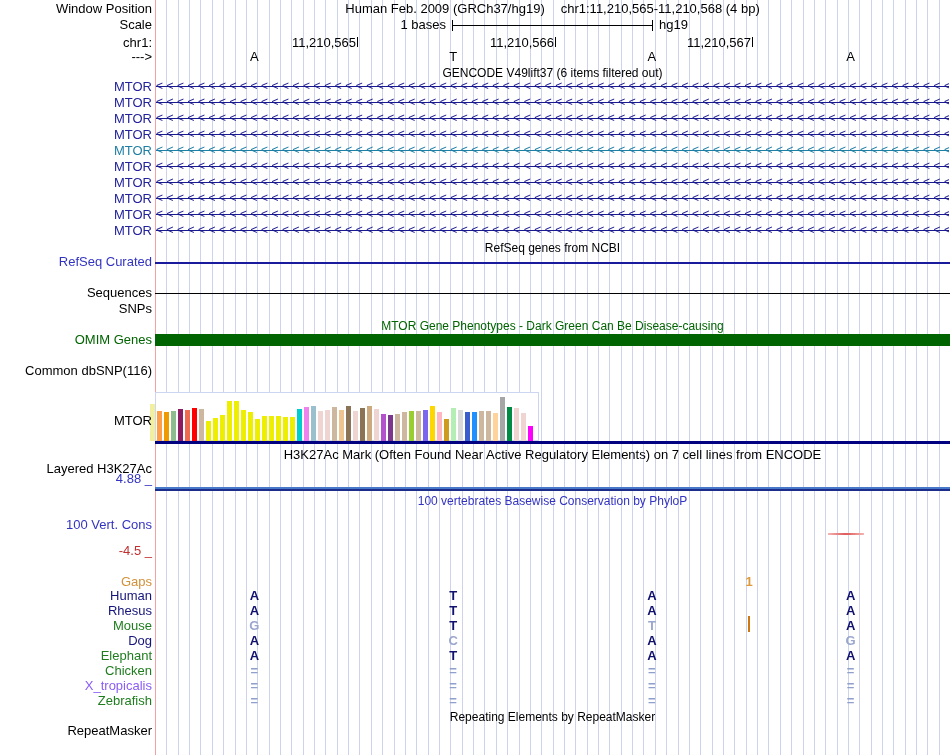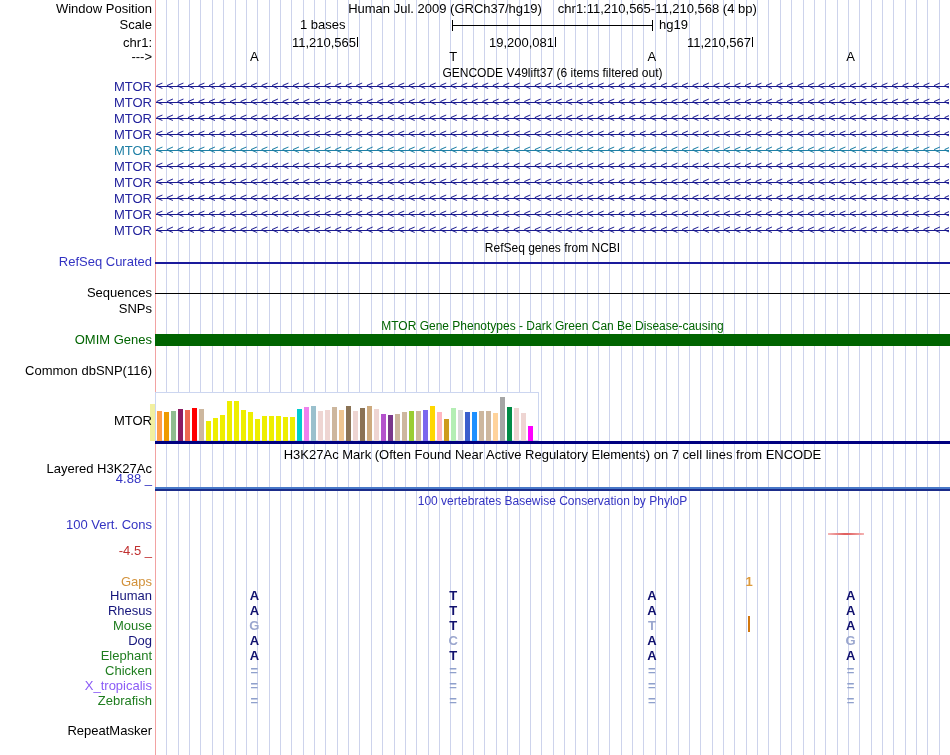--- a/index.html
+++ b/index.html
@@ -12,21 +12,21 @@
   .redline{position:absolute;left:155px;top:0;width:1px;height:755px;background:#f2a2a2;z-index:1;}
   .lbl{position:absolute;left:0;width:152px;text-align:right;height:14px;line-height:14px;z-index:4;white-space:nowrap;}
   .ctitle{position:absolute;left:155px;width:795px;text-align:center;font-size:12px;height:14px;line-height:14px;z-index:4;white-space:nowrap;}
   .t13{font-size:13px;}
   .blue{color:#3333c2;}
   .green{color:#006400;}
   .red{color:#c03030;}
   .orange{color:#d2913a;}
   .hdr-title{display:flex;justify-content:center;gap:16px;font-size:13px;}
   .hline{position:absolute;left:155px;width:795px;z-index:3;}
-  .scale-text{position:absolute;left:300px;width:146px;top:18px;height:14px;line-height:14px;z-index:4;}
+  .scale-text{position:absolute;left:300px;width:146px;top:18px;text-align:right;height:14px;line-height:14px;z-index:4;}
   .scale-bar{position:absolute;left:452px;top:25px;width:200px;height:1px;background:#000;z-index:4;}
   .scale-tick{position:absolute;top:20px;width:1px;height:11px;background:#000;z-index:4;}
   .hg19{position:absolute;left:659px;top:18px;height:14px;line-height:14px;z-index:4;}
   .ruler-num{position:absolute;width:78px;top:36px;text-align:right;height:14px;line-height:14px;z-index:4;}
   .ruler-tick{position:absolute;top:37px;width:1px;height:10px;background:#000;z-index:4;}
   .base-col{position:absolute;width:198.75px;text-align:center;height:14px;line-height:14px;z-index:4;}
   .seq-base{color:#000;}
   .arrow-row{position:absolute;left:156px;width:793px;height:13px;line-height:13px;font-size:12px;
     letter-spacing:3.5px;overflow:hidden;white-space:nowrap;z-index:2;}
   .arrows-navy{color:#1a1a8f;background:linear-gradient(#0000 6px,#1a1a8f 6px,#1a1a8f 7px,#0000 7px);}
@@ -47,34 +47,34 @@
 </style>
 </head>
 <body>
 
 <div id="browser">
   <div class="gridlines"></div>
   <div class="redline"></div>
 
   <div class="lbl" style="top:2px">Window Position</div>
   <div class="ctitle hdr-title" style="top:2px">
-    <span>Human Jul. 2009 (GRCh37/hg19)</span>
+    <span>Human Feb. 2009 (GRCh37/hg19)</span>
     <span>chr1:11,210,565-11,210,568 (4 bp)</span>
   </div>
 
   <div class="lbl" style="top:18px">Scale</div>
   <div class="scale-text">1 bases</div>
   <div class="scale-bar"></div>
   <div class="scale-tick" style="left:452px"></div>
   <div class="scale-tick" style="left:652px"></div>
   <div class="hg19">hg19</div>
 
   <div class="lbl" style="top:36px">chr1:</div>
   <div class="ruler-num" style="left:278px">11,210,565</div>
-  <div class="ruler-num" style="left:476px">19,200,081</div>
+  <div class="ruler-num" style="left:476px">11,210,566</div>
   <div class="ruler-num" style="left:673px">11,210,567</div>
   <div class="ruler-tick" style="left:357px"></div>
   <div class="ruler-tick" style="left:555px"></div>
   <div class="ruler-tick" style="left:752px"></div>
 
   <div class="lbl" style="top:50px">---&gt;</div>
   <div id="seq-bases">
       <div class="base-col seq-base" style="left: 155px; top: 50px;">A</div>
       <div class="base-col seq-base" style="left: 353.75px; top: 50px;">T</div>
       <div class="base-col seq-base" style="left: 552.5px; top: 50px;">A</div>
@@ -230,14 +230,15 @@
       <div class="base-col aln-base eq" style="left: 353.75px; top: 679px;">=</div>
       <div class="base-col aln-base eq" style="left: 552.5px; top: 679px;">=</div>
       <div class="base-col aln-base eq" style="left: 751.25px; top: 679px;">=</div>
       <div class="lbl" style="top: 694px; color: rgb(31, 125, 31);">Zebrafish</div>
       <div class="base-col aln-base eq" style="left: 155px; top: 694px;">=</div>
       <div class="base-col aln-base eq" style="left: 353.75px; top: 694px;">=</div>
       <div class="base-col aln-base eq" style="left: 552.5px; top: 694px;">=</div>
       <div class="base-col aln-base eq" style="left: 751.25px; top: 694px;">=</div>
     </div>
 
+  <div class="ctitle" style="top:710px">Repeating Elements by RepeatMasker</div>
   <div class="lbl" style="top:724px">RepeatMasker</div>
 </div>
 
 </body></html>

